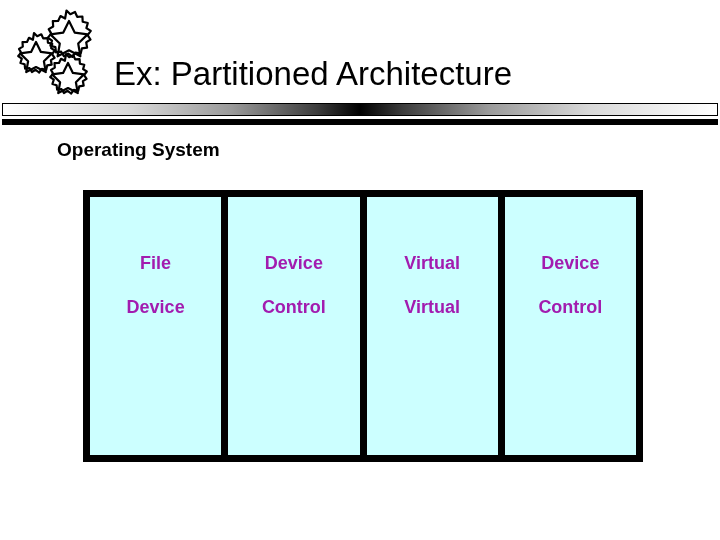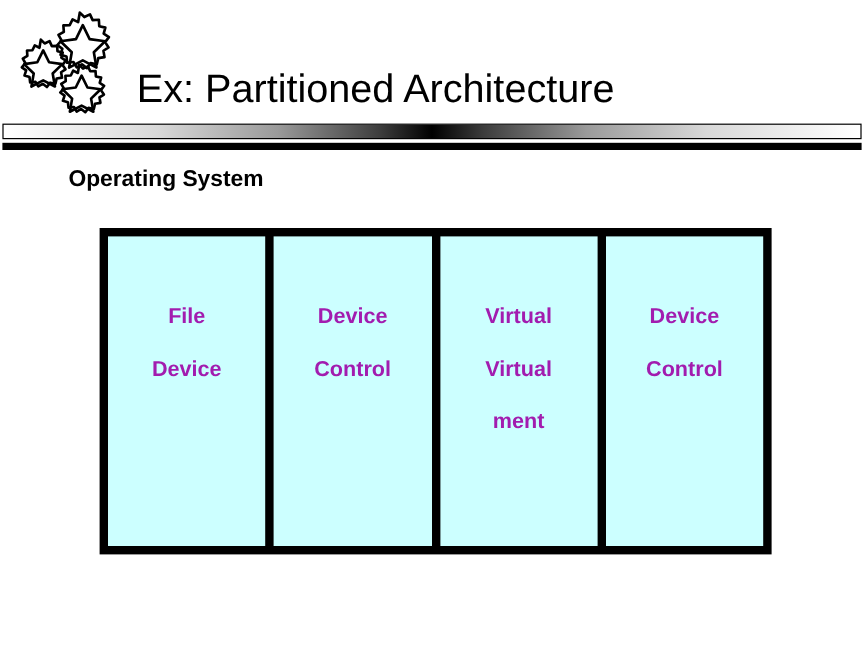--- a/index.html
+++ b/index.html
@@ -195,21 +195,20 @@
       <span class="cell-line">Device</span>
       <span class="cell-line">Control</span>
       <span class="cell-line blank"></span>
     </div>
   </div>
 
   <div class="partition-cell">
     <div class="cell-lines">
       <span class="cell-line">Virtual</span>
       <span class="cell-line">Virtual</span>
-      <span class="cell-line">ment</span>
     </div>
   </div>
 
   <div class="partition-cell">
     <div class="cell-lines">
       <span class="cell-line blank"></span>
       <span class="cell-line">Device</span>
       <span class="cell-line">Control</span>
       <span class="cell-line blank"></span>
     </div>

